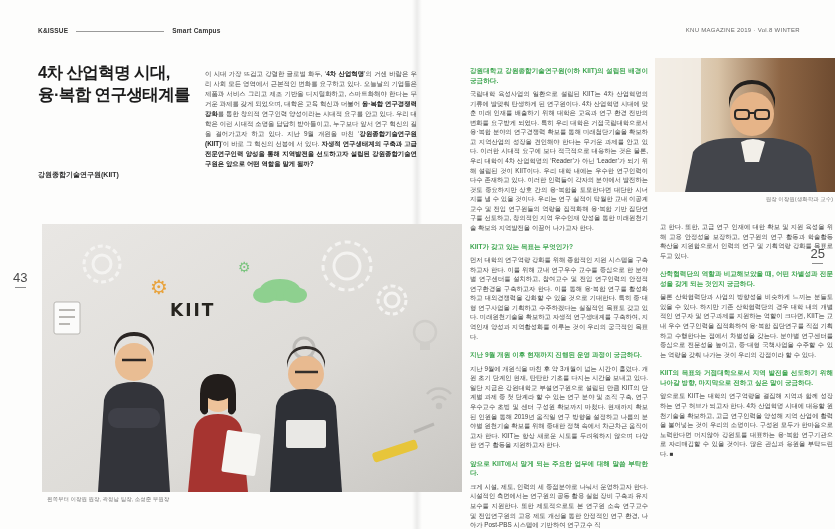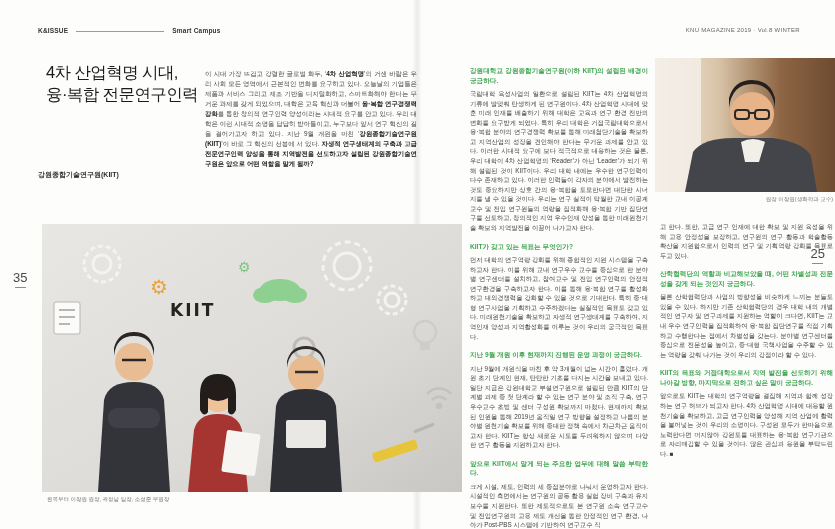--- a/index.html
+++ b/index.html
@@ -6,21 +6,21 @@
   .spread{position:relative;width:835px;height:529px;background:#fdfdfc;overflow:hidden;
           font-family:"Liberation Sans","DejaVu Sans",sans-serif;color:#3a3a3a;}
   .gutter{position:absolute;left:412px;top:0;width:10px;height:529px;
           background:linear-gradient(90deg,rgba(0,0,0,0) 0%,rgba(0,0,0,.07) 50%,rgba(0,0,0,0) 100%);}
   
   .hdr-left{position:absolute;left:38px;top:27px;display:flex;align-items:center;font-size:6.5px;font-weight:bold;color:#333;letter-spacing:.2px;}
   .hdr-rule{display:inline-block;width:88px;border-bottom:1px solid #9a9a9a;margin:0 8px;height:1px;}
   .hdr-right{position:absolute;right:35px;top:27px;font-size:6px;color:#666;letter-spacing:.3px;}
   
   .title{position:absolute;left:38px;top:62px;width:165px;font-size:16.5px;line-height:1.32;
-         font-weight:400;color:#1b1b1b;letter-spacing:-.6px;margin-left:8px;}
+         font-weight:700;color:#1b1b1b;letter-spacing:-.6px;}
   .subtitle{position:absolute;left:38px;top:170px;font-size:7px;font-weight:bold;color:#2f2f2f;}
   .intro{position:absolute;left:205px;top:69px;width:212px;font-size:6.4px;line-height:1.57;
          text-align:justify;color:#3d3d3d;}
   .intro .b{font-weight:bold;color:#222;}
   .photo-left{position:absolute;left:42px;top:224px;width:420px;height:268px;background:#e3e1de;overflow:hidden;}
   .caption-left{position:absolute;left:47px;top:496px;font-size:5.5px;color:#777;}
   .pagenum{position:absolute;font-size:13px;font-weight:normal;color:#4a4a4a;text-align:right;}
   .pagenum:after{content:"";display:block;width:11px;border-bottom:1px solid #8c8c8c;margin:2px auto 0;}
   .pn-left{left:13px;top:270px;}
   .pn-right{right:10px;top:246px;}
@@ -43,21 +43,21 @@
   <div class="gutter"></div>
 
   <div class="hdr-left">
     <span>K&amp;ISSUE</span>
     <span class="hdr-rule"></span>
     <span>Smart Campus</span>
   </div>
 
   <div class="title">
     <div>4차 산업혁명 시대,</div>
-    <div>융·복합 전문연구인력</div>
+    <div>융·복합 연구생태계를</div>
   </div>
   <div class="subtitle">강원종합기술연구원(KIIT)</div>
 
   <div class="intro"><span>이 시대 가장 뜨겁고 강렬한 글로벌 화두, ‘</span><span class="b">4차 산업혁명</span><span>’의 거센 바람은 우리 사회 모든 영역에서 근본적인 변화를 요구하고 있다. 오늘날의 기업들은 제품과 서비스 그리고 제조 기반을 디지털화하고, 스마트화해야 한다는 무거운 과제를 갖게 되었으며, 대학은 교육 혁신과 더불어 </span><span class="b">융·복합 연구경쟁력 강화</span><span>를 통한 창의적 연구인력 양성이라는 시대적 요구를 안고 있다. 우리 대학은 이런 시대적 소명을 담담히 받아들이고, 누구보다 앞서 연구 혁신의 길을 걸어가고자 하고 있다. 지난 9월 개원을 마친 ‘</span><span class="b">강원종합기술연구원(KIIT)</span><span>’이 바로 그 혁신의 선봉에 서 있다. </span><span class="b">자생적 연구생태계의 구축과 고급 전문연구인력 양성을 통해 지역발전을 선도하고자 설립된 강원종합기술연구원은 앞으로 어떤 역할을 맡게 될까?</span></div>
 
   <div class="photo-left">
     <svg width="420" height="268" viewBox="0 0 420 268">
       <defs>
         <linearGradient id="wall" x1="0" y1="0" x2="1" y2="1">
           <stop offset="0" stop-color="#e9e7e4"></stop>
@@ -123,21 +123,21 @@
       <g>
         <circle cx="264" cy="150" r="18" fill="#e8ba90"></circle>
         <path d="M245 144 q2 -19 19 -19 q17 0 19 19 l0 -7 q-4 -15 -19 -15 q-15 0 -19 15 z" fill="#332e2b"></path>
         <line x1="253" y1="148" x2="276" y2="148" stroke="#332e2b" stroke-width="2.5"></line>
         <path d="M228 268 l6 -86 q4 -17 30 -17 q26 0 30 17 l6 86 z" fill="#2e3036"></path>
         <rect x="244" y="196" width="40" height="28" rx="2" fill="#e9e8e5"></rect>
       </g>
     </svg>
   </div>
   <div class="caption-left">왼쪽부터 이창원 원장, 곽정남 팀장, 소성준 부원장</div>
-  <div class="pagenum pn-left">35</div>
+  <div class="pagenum pn-left">43</div>
 
   <div class="hdr-right">KNU MAGAZINE 2019 · Vol.8 WINTER</div>
 
   <div class="photo-right">
     <svg width="180" height="134" viewBox="0 0 180 134">
       <defs>
         <linearGradient id="bgwarm" x1="0" y1="0" x2="1" y2="0">
           <stop offset="0" stop-color="#efe8dd"></stop>
             <stop offset=".35" stop-color="#d9c4a8"></stop>
           <stop offset=".7" stop-color="#8d6544"></stop>

